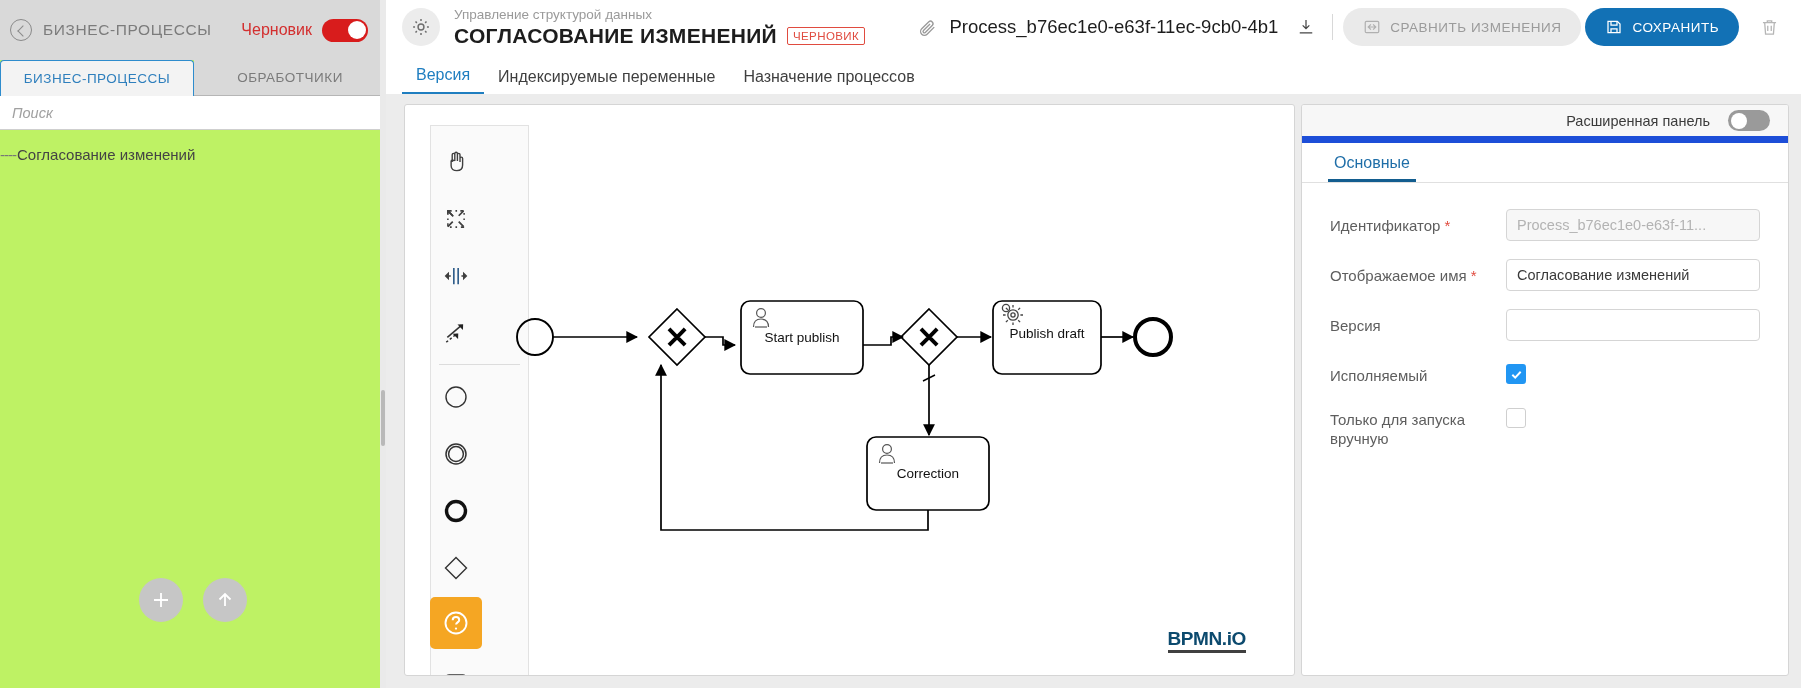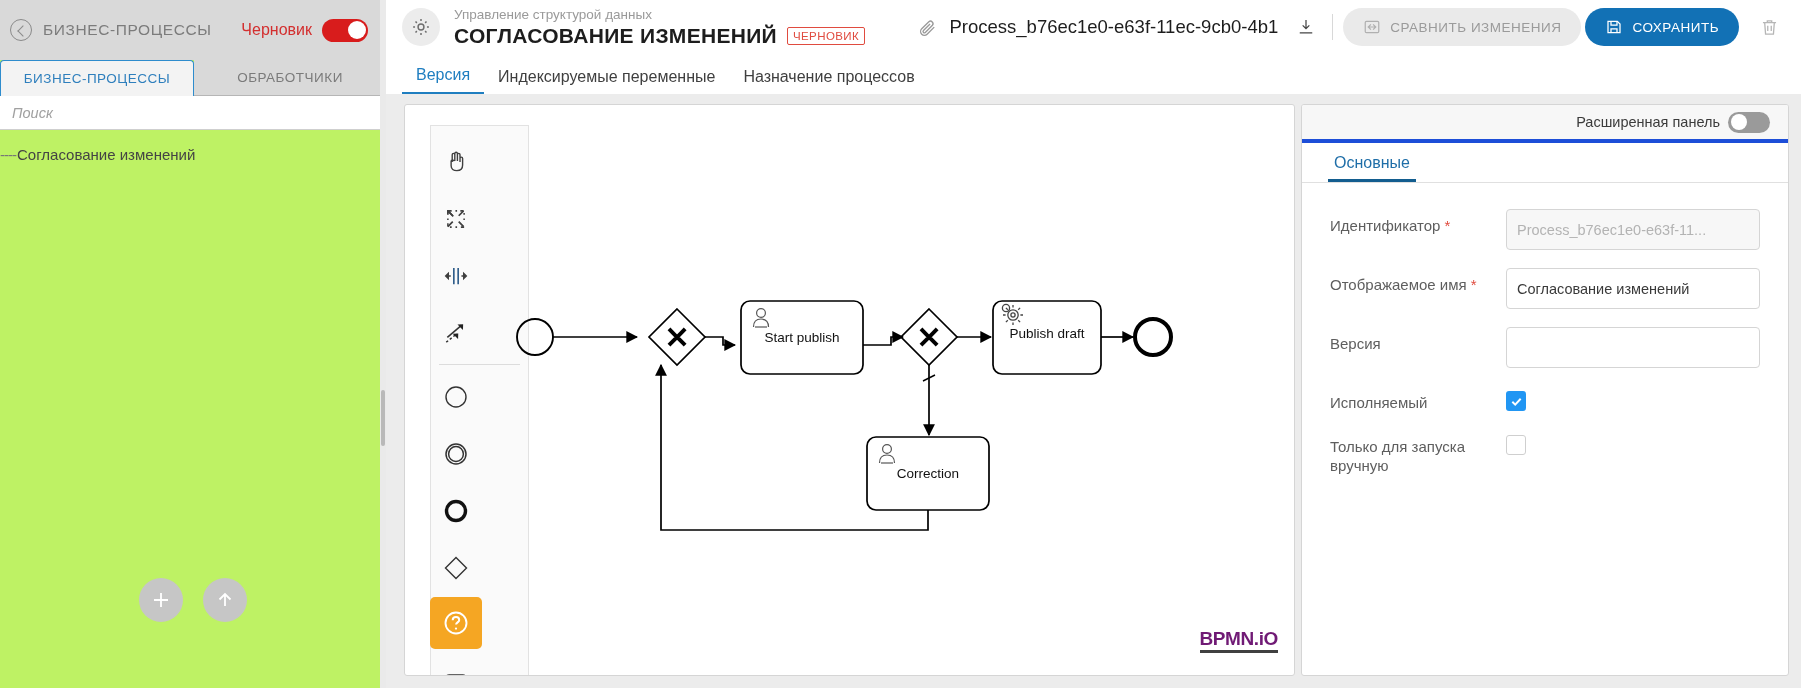--- a/index.html
+++ b/index.html
@@ -162,35 +162,35 @@
     cursor: pointer;
   }
   .pal-sep { width: 100%; height: 1px; background: #dcdcdc; margin: 3px 8px; }
   .help-fab {
     position: absolute; left: 25px; bottom: 26px; width: 52px; height: 52px;
     background: #f5a623; border-radius: 5px; display: flex; align-items: center;
     justify-content: center; cursor: pointer; color: #fff;
     font-size: 25px; font-weight: 700;
   }
   .bpmn-logo {
-    position: absolute; right: 16px; bottom: 22px;
+    position: absolute; right: 48px; bottom: 22px;
     font-family: "Liberation Sans", sans-serif; font-weight: 700; font-size: 19px;
-    color: #701a75; letter-spacing: -.4px; border-bottom: 3.5px solid #404040;
+    color: #0c4a6e; letter-spacing: -.4px; border-bottom: 3.5px solid #404040;
     padding-bottom: 1px; line-height: 20px; cursor: pointer;
   }
   .diagram { position: absolute; left: 0; top: 0; }
 
   
   .props {
     width: 488px; flex: 0 0 488px; background: #fff; border: 1px solid #d5d5d5;
     border-radius: 3px; display: flex; flex-direction: column; overflow: hidden;
   }
   .props-head {
-    height: 38px; background: #f7f7f7; border-bottom: 4px solid #1d4ed8;
-    display: flex; align-items: center; justify-content: flex-end; padding-right: 18px; gap: 8px;
+    height: 38px; background: #f7f7f7; border-bottom: 7px solid #1d4ed8;
+    display: flex; align-items: center; justify-content: flex-end; padding-right: 18px; gap: 18px;
   }
   .props-head .lbl { font-size: 14.5px; color: #3b3b3b; }
   .switch-off {
     width: 42px; height: 21px; border-radius: 12px; background: #9a9a9a;
     position: relative; cursor: pointer; flex: 0 0 42px;
   }
   .switch-off .knob {
     position: absolute; top: 2.5px; left: 2.5px; width: 16px; height: 16px;
     border-radius: 50%; background: #fff;
   }
@@ -203,21 +203,21 @@
     border-bottom: 3px solid #135d8f;
   }
   .form { padding: 26px 28px 0 28px; }
   .frow { display: flex; align-items: flex-start; margin-bottom: 18px; }
   .flabel {
     width: 176px; flex: 0 0 176px; font-size: 15px; color: #5e5e5e; line-height: 19px;
     padding-top: 7px;
   }
   .req { color: #e04b3f; }
   .finput {
-    flex: 1; height: 41px; border: 1px solid #d5d5d5; border-radius: 4px;
+    flex: 1; height: 32px; border: 1px solid #d5d5d5; border-radius: 4px;
     padding: 0 10px; font-size: 14.5px; color: #3a3a3a; outline: none;
     font-family: "Liberation Sans", sans-serif; background: #fff;
   }
   .finput.disabled { background: #f7f7f7; color: #b3b3b3; }
   .finput::placeholder { color: #b3b3b3; }
   .cbox {
     width: 20px; height: 20px; border-radius: 3px; margin-top: 5px;
     display: flex; align-items: center; justify-content: center; cursor: pointer;
   }
   .cbox.on { background: #2196f3; }

